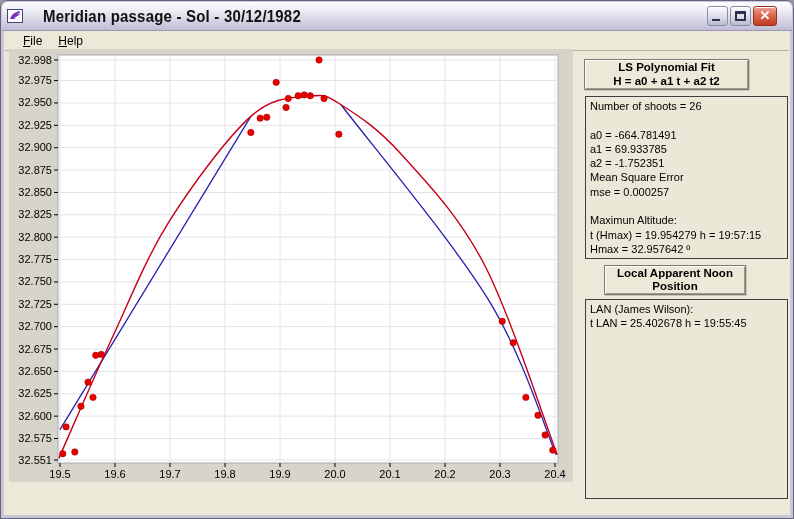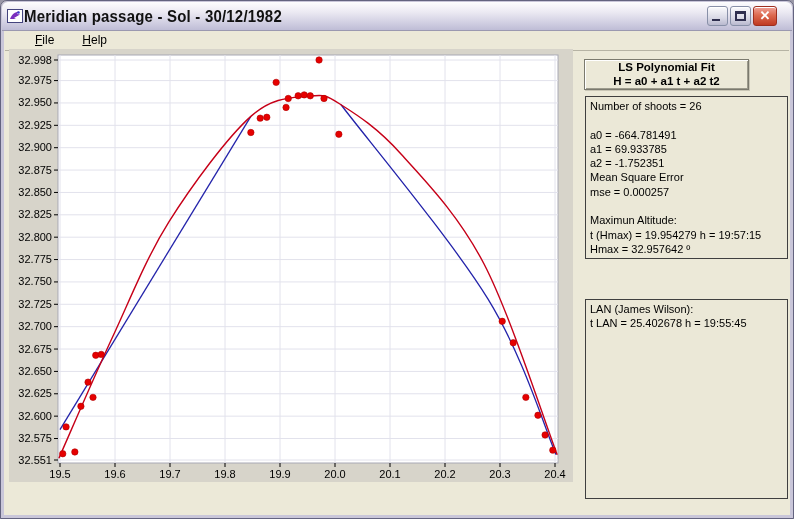--- a/index.html
+++ b/index.html
@@ -1,38 +1,38 @@
 <!DOCTYPE html>
 <html><head>
 <meta charset="utf-8">
 <style>
   html,body{margin:0;padding:0;background:#9a98a8;}
   *{box-sizing:border-box;font-family:"Liberation Sans",sans-serif;}
   .window{position:relative;width:794px;height:519px;background:#ece9d8;
     border:1px solid #63637f;border-radius:7px 7px 0 0;overflow:hidden;
     box-shadow:inset 0 0 0 3px #c9c6d9;}
   .titlebar{position:absolute;left:1px;top:1px;right:1px;height:29px;
-    border-radius:6px 6px 0 0;display:flex;align-items:center;gap:1px;padding:0 5px;
+    border-radius:6px 6px 0 0;display:flex;align-items:center;gap:20px;padding:0 5px;
     background:linear-gradient(180deg,#fdfdfe 0%,#eceaf3 35%,#d4d2e4 70%,#bfbdd6 100%);
     border-bottom:1px solid #9b99b0;}
   .app-icon{width:16px;height:16px;flex:0 0 auto;}
   .title-text{font-size:15px;font-weight:bold;color:#111;letter-spacing:.2px;
     white-space:nowrap;transform:scaleY(1.04);}
   .caption-buttons{margin-left:auto;display:flex;gap:2px;padding-right:10px;}
   .cap-btn{width:21px;height:20px;border-radius:3px;font-size:11px;line-height:16px;
     text-align:center;border:1px solid #8890a8;color:#2e2e4e;cursor:default;
     background:linear-gradient(180deg,#fbfbfd,#d9d9e6 60%,#b9b9cf);
     box-shadow:inset 0 1px 0 #fff;position:relative;}
   .cap-btn.close{width:24px;border:1px solid #9e2f1f;color:#fff;
     background:linear-gradient(180deg,#f0a49a,#dd6a50 45%,#c03a22);}
   .cap-btn .glyph-min{position:absolute;left:4px;bottom:4px;width:8px;height:2px;background:#2e2e4e;}
   .cap-btn .glyph-max{position:absolute;left:4px;top:4px;width:11px;height:10px;border:2px solid #2e2e4e;border-top-width:3px;}
   .cap-btn.close .glyph-x{font-weight:bold;font-size:13px;line-height:18px;}
   .menubar{position:absolute;left:4px;top:31px;right:4px;height:19px;background:#ece9d8;
-    border-bottom:1px solid #b6b3a4;display:flex;align-items:flex-start;padding-left:23px;gap:14px;}
+    border-bottom:1px solid #b6b3a4;display:flex;align-items:center;padding-left:11px;gap:2px;}
   .menu-item{font-size:12px;color:#000;padding:1px 7px 2px 7px;}
   .menu-item u{text-decoration:underline;}
   .chart-panel{position:absolute;left:8px;top:48px;width:564px;height:433px;background:#d7d4ca;}
   .chart-panel svg{display:block;}
   .panel-btn{position:absolute;display:flex;align-items:center;justify-content:center;
     text-align:center;font-weight:bold;font-size:11.5px;line-height:13.5px;color:#000;
     background:#ece9d8;border:1px solid #7b7a6e;white-space:pre-line;
     box-shadow:inset 1px 1px 0 #ffffff,inset -1px -1px 0 #9d9b8d,1px 1px 0 #c9c6b6;}
   .fit-button{left:583px;top:58px;width:165px;height:31px;}
   .lan-button{left:603px;top:264px;width:142px;height:30px;}
@@ -199,17 +199,19 @@
 a0 = -664.781491
 a1 = 69.933785
 a2 = -1.752351
 Mean Square Error
 mse = 0.000257
 
 Maximun Altitude:
 t (Hmax) = 19.954279 h = 19:57:15
 Hmax = 32.957642 º</div>
 
+  <div class="panel-btn lan-button">Local Apparent Noon
+Position</div>
 
   <div class="result-box lan-box">LAN (James Wilson):
 t LAN = 25.402678 h = 19:55:45</div>
 
 </div>
 
 </body></html>

